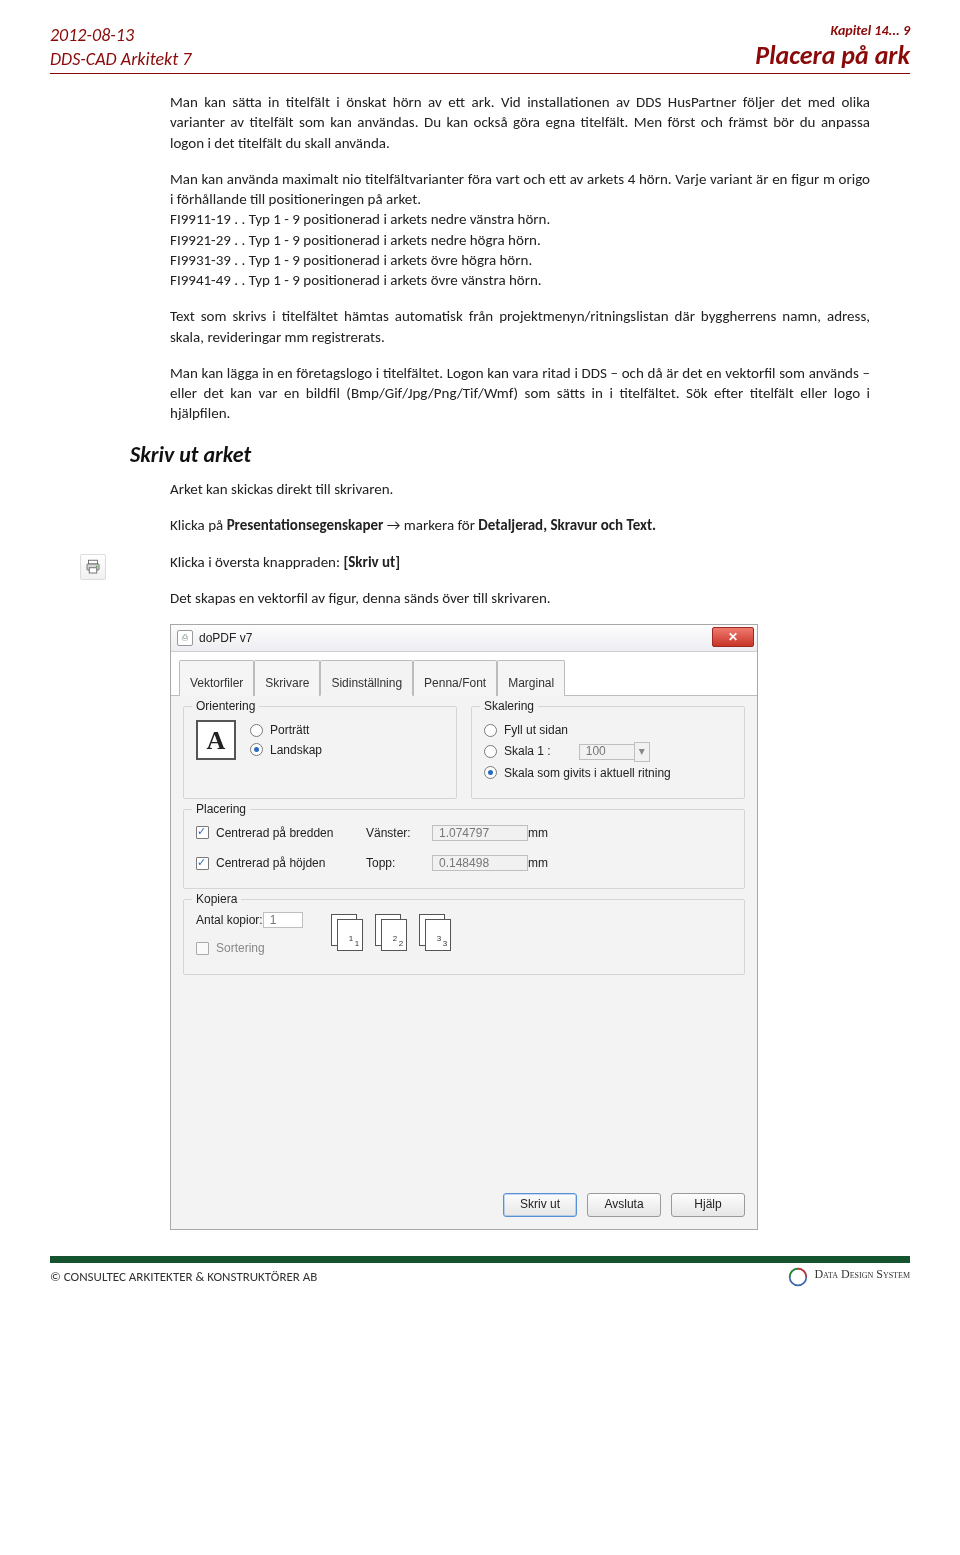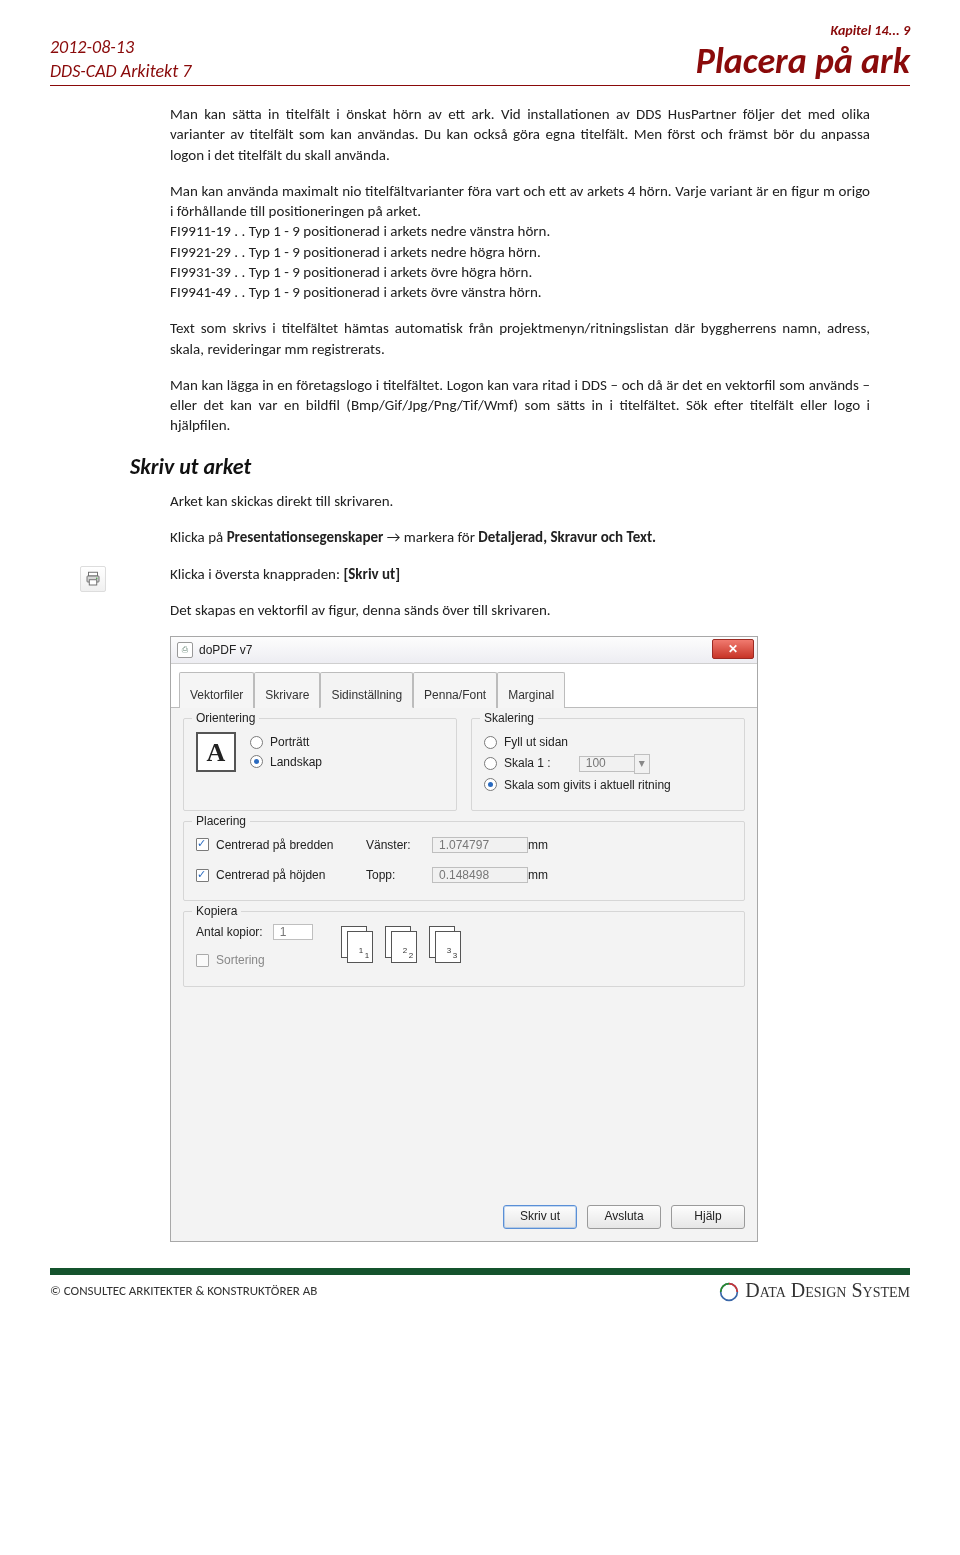--- a/index.html
+++ b/index.html
@@ -17,21 +17,21 @@
     align-items: flex-end;
     font-style: italic;
     color: #8a0a0a;
     border-bottom: 1px solid #8a0a0a;
     padding-bottom: 2px;
     margin-bottom: 18px;
   }
   .top-left { font-size: 18px; line-height: 1.3; }
   .top-right { text-align: right; }
   .top-right .chapter { font-size: 14px; font-weight: bold; }
-  .top-right .title { font-size: 36px; font-weight: bold; }
+  .top-right .title { font-size: 26px; font-weight: bold; }
   .body-text {
     margin-left: 120px;
     margin-right: 40px;
     text-align: justify;
     line-height: 1.35;
   }
   .body-text p { margin-bottom: 16px; }
   .body-text h2 {
     font-style: italic;
     font-weight: bold;
@@ -174,21 +174,21 @@
     min-width: 74px; height: 24px;
     border: 1px solid #9a9a9a; border-radius: 3px;
     background: linear-gradient(#fdfdfd,#e6e6e6);
     display: flex; align-items: center; justify-content: center;
     font-size: 12px;
   }
   .btn.primary { border-color: #5a8fd6; box-shadow: 0 0 0 1px rgba(90,150,220,0.35) inset; }
   .copies {
     display: flex; align-items: flex-start; gap: 28px;
   }
-  .copy-left { display: flex; align-items: center; gap: 10px; }
+  .copy-left { display: flex; align-items: center; gap: 0; }
   .copy-pages { display: flex; gap: 10px; margin-top: 2px; }
   .page-stack {
     width: 34px; height: 38px; position: relative;
   }
   .page-stack .sheet {
     position: absolute; width: 26px; height: 32px; border: 1px solid #555;
     background: #fff;
   }
   .page-stack .sheet.s1 { left: 0; top: 0; }
   .page-stack .sheet.s2 { left: 6px; top: 5px; }
@@ -206,23 +206,23 @@
     display: flex;
     justify-content: space-between;
     align-items: center;
     font-size: 13px;
     color: #333;
   }
   .footer .left { font-variant: small-caps; }
   .footer .right {
     font-family: "Times New Roman", serif;
     font-variant: small-caps;
-    font-size: 20px;
+    font-size: 12px;
     color: #333;
-    display: flex; align-items: flex-end; gap: 6px;
+    display: flex; align-items: flex-start; gap: 6px;
   }
   .dds-logo {
     width: 20px; height: 20px; position: relative;
   }
   .dds-logo svg { width: 20px; height: 20px; }
   .printer-svg { width: 18px; height: 18px; }
 </style>
 </head>
 <body>
 

